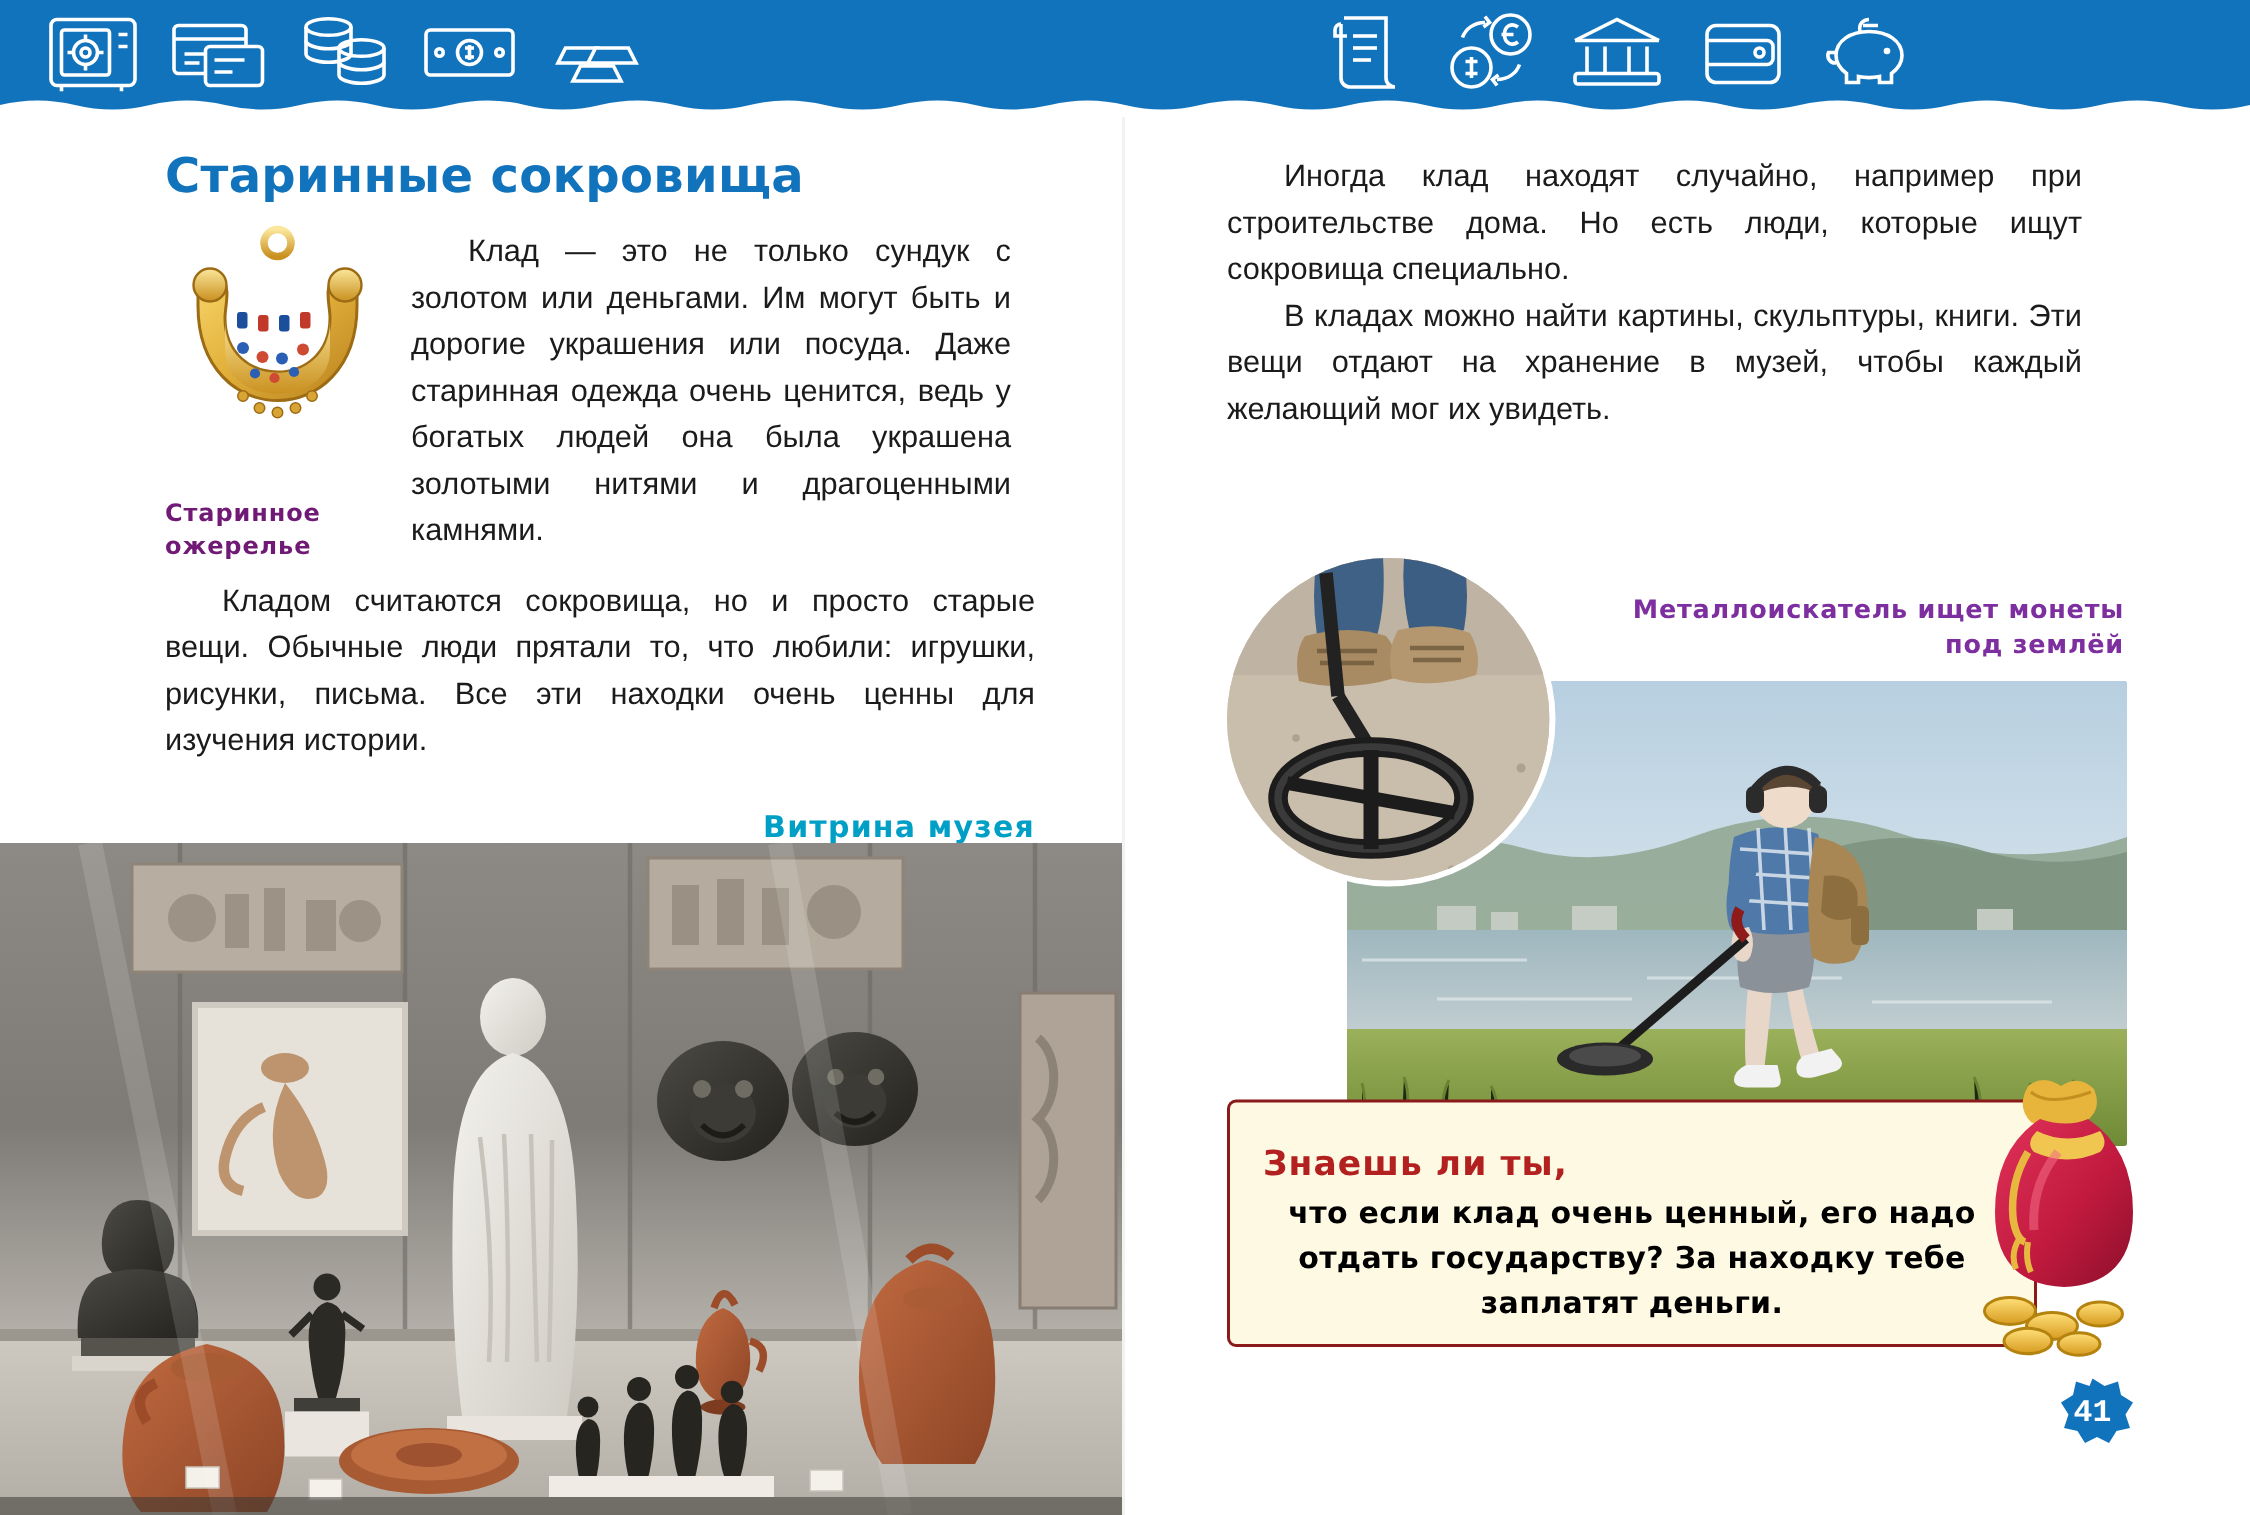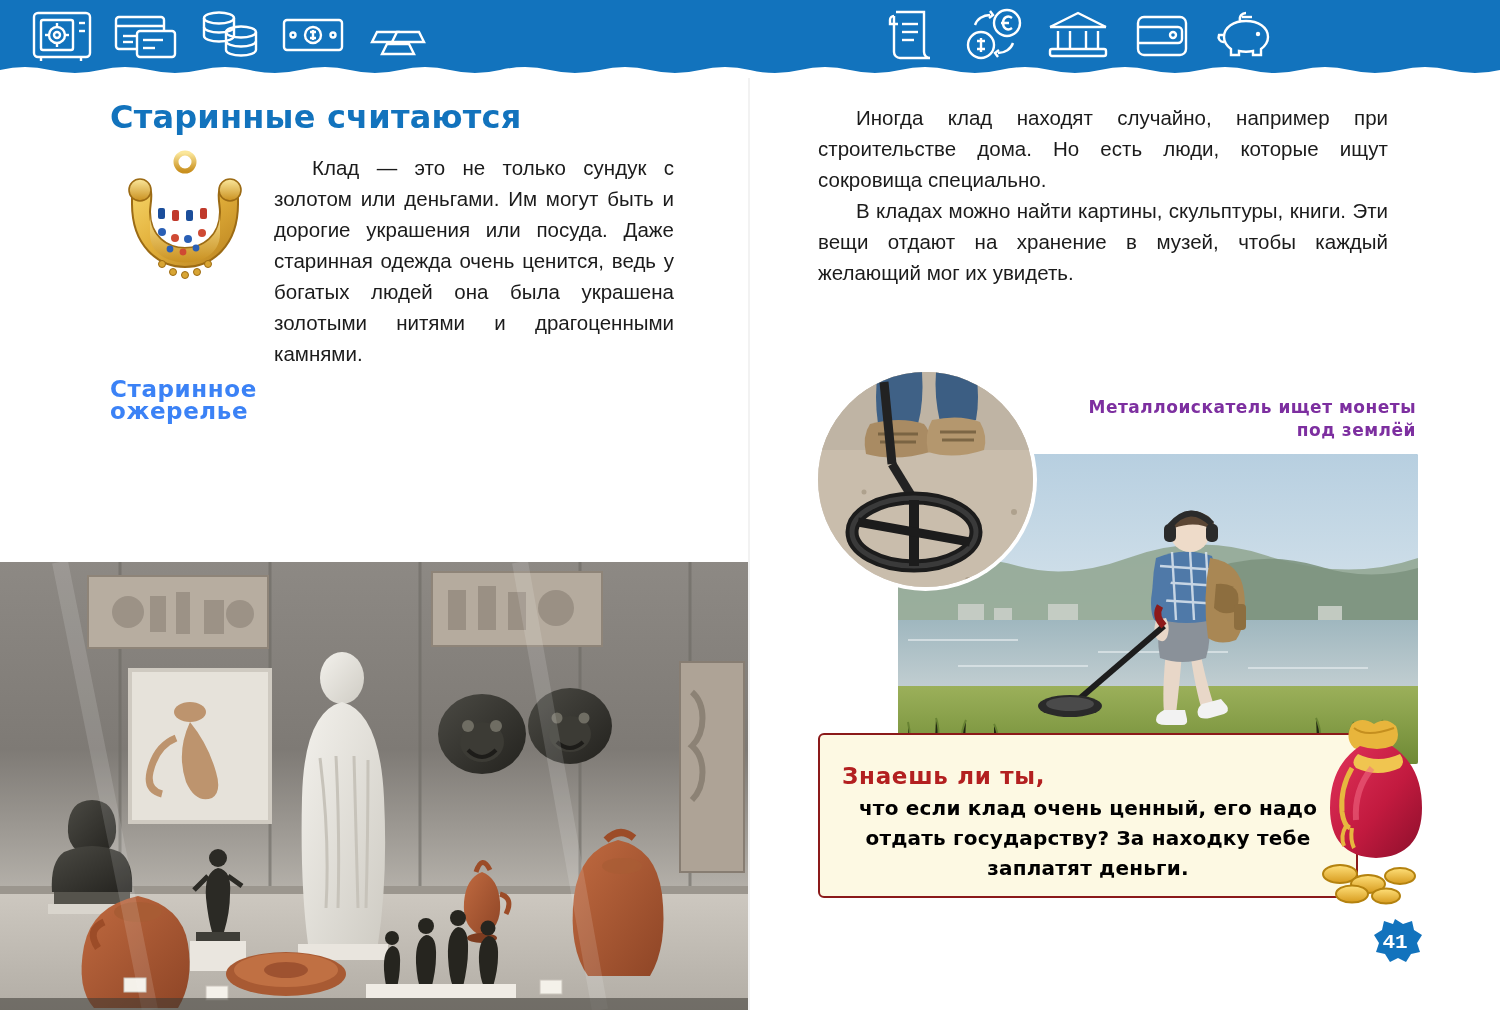--- a/index.html
+++ b/index.html
@@ -88,26 +88,25 @@
   .indent { text-indent: 38px; }
 
   .necklace-wrap {
     float: left;
     width: 150px;
     margin: 2px 14px 2px 0;
     shape-outside: margin-box;
   }
   .caption-handw {
     font-family: "DejaVu Sans", sans-serif;
-    font-size: 23px;
+    font-size: 16px;
     font-weight: bold;
-    color: #3b82f6;
+    color: #701a75;
     line-height: 22px;
     letter-spacing: 0.6px;
-    margin-top: 48px;
   }
   .caption-museum {
     font-family: "DejaVu Sans", sans-serif;
     font-size: 20px;
     font-weight: bold;
     color: #00a0c6;
     letter-spacing: 0.8px;
     text-align: right;
   }
 
@@ -345,21 +344,21 @@
 
   <svg class="banner-wave" viewBox="0 0 1500 16" preserveAspectRatio="none">
     <path d="M0,16 L0,6 Q25,0 50,6 T100,6 T150,6 T200,6 T250,6 T300,6 T350,6 T400,6 T450,6 T500,6 T550,6 T600,6 T650,6 T700,6 T750,6 T800,6 T850,6 T900,6 T950,6 T1000,6 T1050,6 T1100,6 T1150,6 T1200,6 T1250,6 T1300,6 T1350,6 T1400,6 T1450,6 T1500,6 L1500,16 Z" fill="#ffffff"></path>
   </svg>
 </div>
 
 <div class="page">
   <div class="spine" style="top:0"></div>
 
   <div class="left-col">
-    <h1 class="article-title">Старинные считаются</h1>
+    <h1 class="article-title">Старинные сокровища</h1>
 
     <div class="necklace-wrap">
       <svg width="150" height="178" viewBox="0 0 150 178">
         <defs>
           <linearGradient id="gold1" x1="0" y1="0" x2="1" y2="1">
             <stop offset="0%" stop-color="#f6d66a"></stop>
             <stop offset="45%" stop-color="#e3b13c"></stop>
             <stop offset="100%" stop-color="#b8801d"></stop>
           </linearGradient>
           <linearGradient id="gold2" x1="0" y1="0" x2="0" y2="1">
@@ -399,21 +398,23 @@
           <circle cx="98" cy="116" r="3.5"></circle>
         </g>
       </svg>
       <div class="caption-handw">Старинное ожерелье</div>
     </div>
 
     <p class="body-text indent" style="margin:16px">Клад — это не только сундук с золотом или деньгами. Им могут быть и дорогие украшения или посуда. Даже старинная одежда очень ценится, ведь у богатых людей она была украшена золотыми нитями и драгоценными камнями.</p>
 
     <div style="clear:both"></div>
 
-
+    <p class="body-text indent para2" style="margin:0">Кладом считаются сокровища, но и просто старые вещи. Обычные люди прятали то, что любили: игрушки, рисунки, письма. Все эти находки очень ценны для изучения истории.</p>
+
+    <div class="caption-museum para-cap">Витрина музея</div>
   </div>
 
   <div class="museum-photo">
     <svg width="748" height="448" viewBox="0 0 748 448" preserveAspectRatio="none">
       <defs>
         <linearGradient id="wallG" x1="0" y1="0" x2="0" y2="1">
           <stop offset="0%" stop-color="#8d8984"></stop>
           <stop offset="55%" stop-color="#7e7a75"></stop>
           <stop offset="100%" stop-color="#b9b5ae"></stop>
         </linearGradient>

